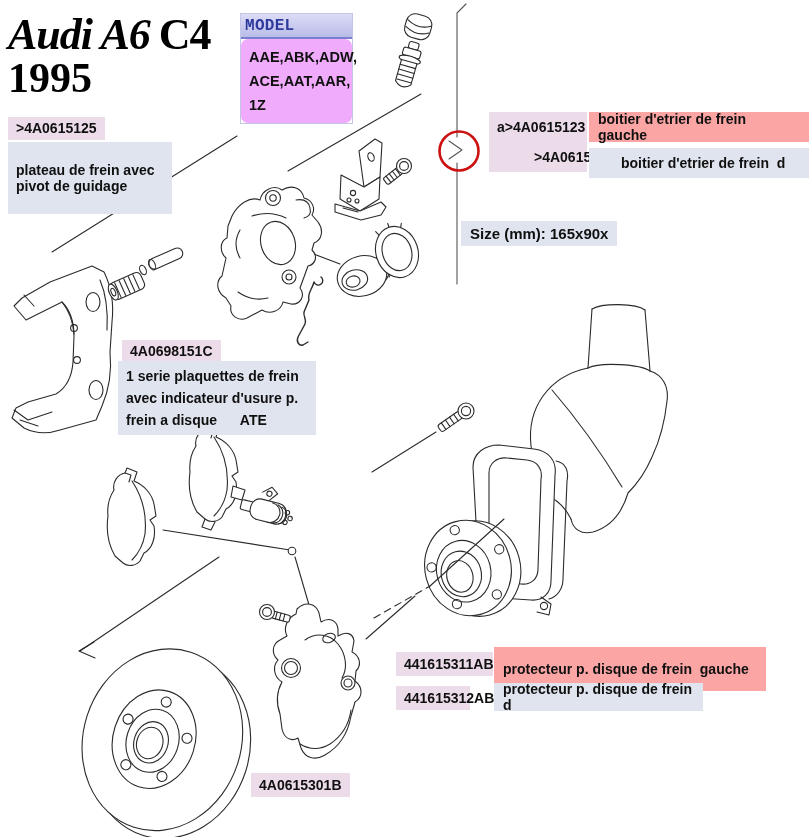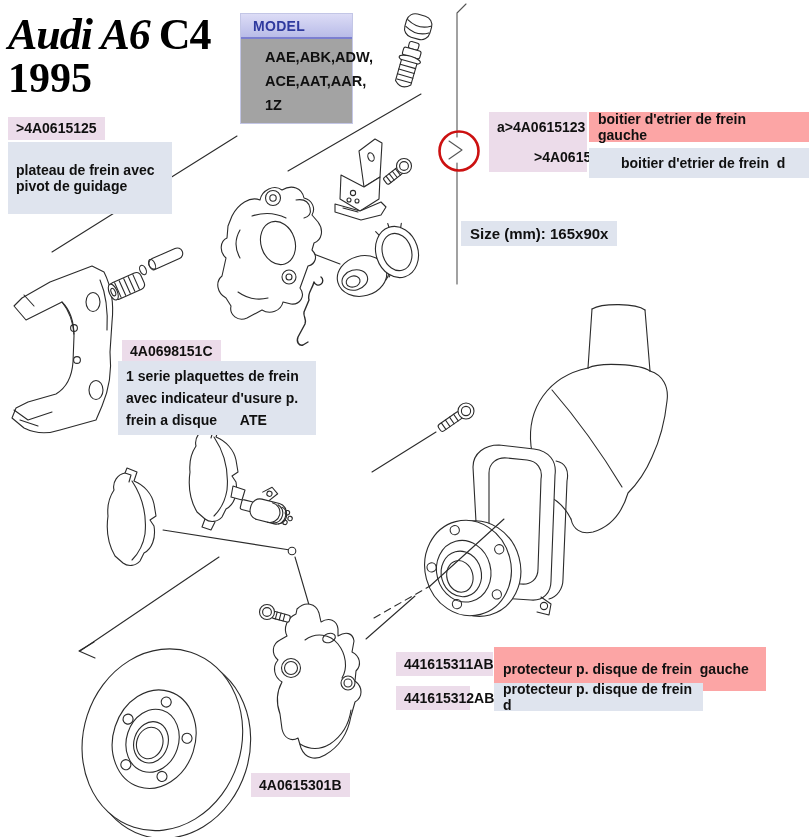--- a/index.html
+++ b/index.html
@@ -11,25 +11,25 @@
   .num{background:#ecdcea;padding:0 8px;}
   .desc{background:#dfe4ee;padding:0 9px;}
   .desc.salmon{background:#fca5a5;}
   .title{position:absolute;left:8px;top:12px;font-family:"Liberation Serif",serif;
          font-weight:bold;color:#000;}
   .title .l1{font-size:44px;line-height:46px;letter-spacing:-1px;}
   .title .l1 .it{font-style:italic;}
   .title .l1 .var{margin-left:9px;}
   .title .l2{font-size:42px;line-height:40px;}
   .modelbox{position:absolute;left:240px;top:13px;width:111px;border:1px solid #c3c6e6;}
-  .modelbox .hd{height:23px;display:flex;align-items:center;padding-left:12px;
-      font-size:14px;font-weight:bold;color:#2f3a9e;letter-spacing:.3px;
-      background:linear-gradient(#dcdcf6,#b9bce8);border-bottom:2px solid #7b7fd0;}
-  .modelbox .bd{background:#a3a3a3;padding:6px 0 6px 24px;font-size:14.5px;font-weight:bold;
-      white-space:pre-wrap;line-height:24px;}
+  .modelbox .hd{height:23px;display:flex;align-items:center;padding-left:4px;
+      font-size:16px;font-weight:bold;color:#2f3a9e;letter-spacing:.3px;
+      background:linear-gradient(#dcdcf6,#b9bce8);border-bottom:2px solid #7b7fd0;font-family:Liberation Mono, monospace;}
+  .modelbox .bd{background:#f0abfc;padding:6px 0 6px 8px;font-size:14.5px;font-weight:bold;
+      white-space:pre-wrap;line-height:24px;border-radius:7px;}
 </style>
 </head>
 <body>
 
 <div class="stage">
 
   <svg class="art" width="809" height="837" viewBox="0 0 809 837" stroke="#2b2b2b" stroke-width="1.1" fill="none" stroke-linecap="round" stroke-linejoin="round">
 
     <g>
       <path d="M237,136 L52,252"></path>

